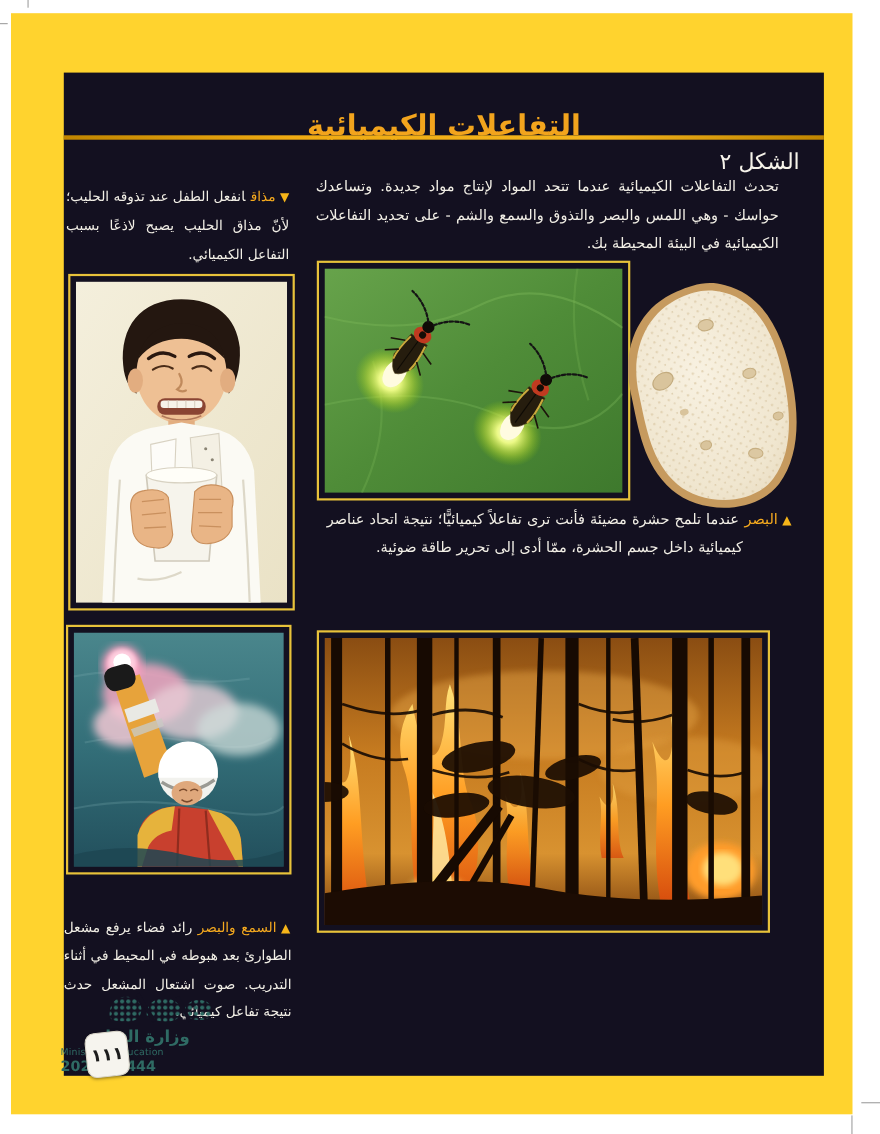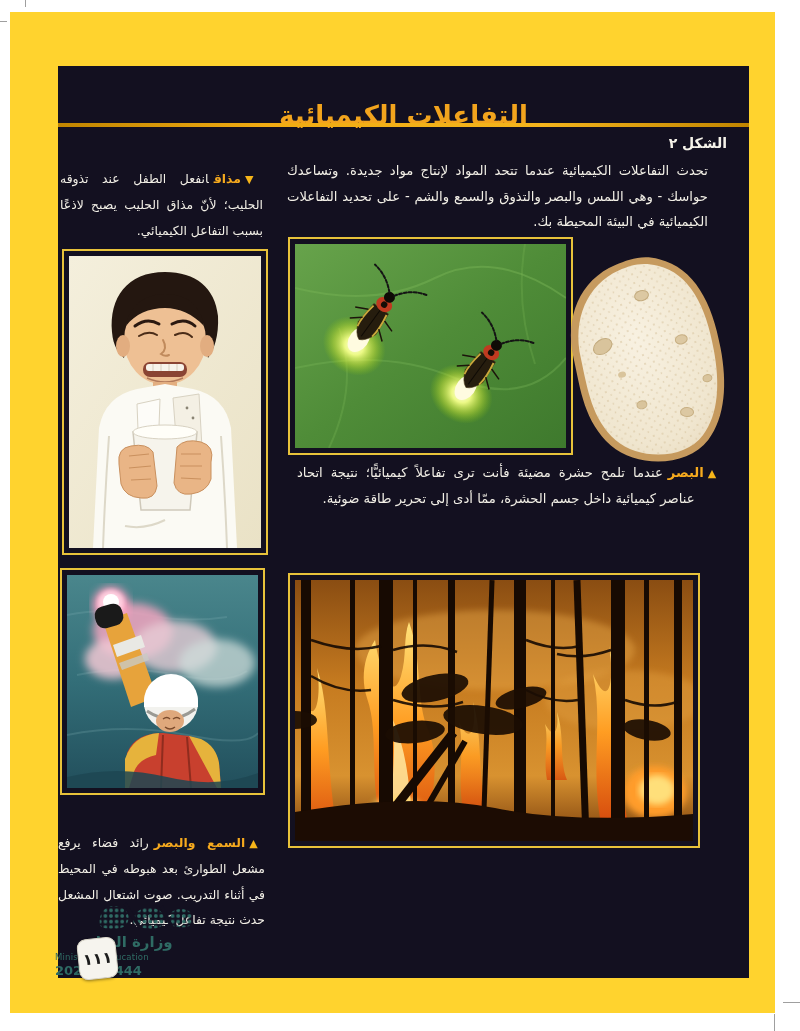--- a/index.html
+++ b/index.html
@@ -5,26 +5,26 @@
   html,body{margin:0;padding:0;background:#ffffff;}
   .stage{position:relative;width:800px;height:1031px;background:#ffffff;overflow:hidden;
          font-family:"DejaVu Sans",sans-serif;}
   .crop{position:absolute;background:#9f9f9f;}
   .paper{position:absolute;left:10px;top:12px;width:765px;height:1001px;background:#ffd32e;}
   .content{position:absolute;left:48px;top:54px;width:691px;height:912px;background:#131020;}
   .title{position:absolute;top:12px;left:0;right:0;height:40px;line-height:40px;text-align:center;
          color:#f2a41d;font-size:26px;font-weight:bold;direction:rtl;}
   .rule{position:absolute;top:57px;left:0;right:0;height:4px;
         background:linear-gradient(90deg,#c08500,#f0ab12 30%,#f4b41c 70%,#c08500);}
-  .figure-label{position:absolute;top:69px;right:22px;color:#f6f3ea;font-size:14px;font-weight:bold;direction:rtl;margin-left:24px;}
+  .figure-label{position:absolute;top:69px;right:22px;color:#f6f3ea;font-size:20px;font-weight:normal;direction:rtl;margin-left:24px;}
   .intro{position:absolute;top:92px;left:229px;width:421px;margin:0;color:#f2efe6;font-size:13.2px;
          line-height:1.95;direction:rtl;text-align:justify;}
   .cap{position:absolute;margin:0;color:#f2efe6;direction:rtl;text-align:justify;}
   .cap .marker{color:#f6b519;font-size:11px;margin-inline-end:4px;}
-  .cap .kw{color:#f6aa1e;font-weight:bold;margin-inline-end:5px;}
+  .cap .kw{color:#f6aa1e;font-weight:normal;margin-inline-end:5px;}
   .lcap{font-size:12.4px;line-height:2.08;}
   .rcap{font-size:13.2px;line-height:1.95;text-align-last:center;}
   .cap-taste{top:100px;left:2px;width:203px;}
   .cap-hearing{top:764px;left:0px;width:207px;}
   .cap-sight{top:394px;left:239px;width:423px;}
   .bread-para{position:absolute;top:452px;left:229px;width:423px;margin:0;color:#f2efe6;
               font-size:13.2px;line-height:1.95;direction:rtl;text-align:justify;text-align-last:center;}
   .cap-smell{top:796px;left:242px;width:410px;}
   .frame{position:absolute;box-sizing:border-box;border:2px solid #e8c23a;padding:5px;background:#131020;margin:0;}
   .frame svg{display:block;width:100%;height:100%;}

